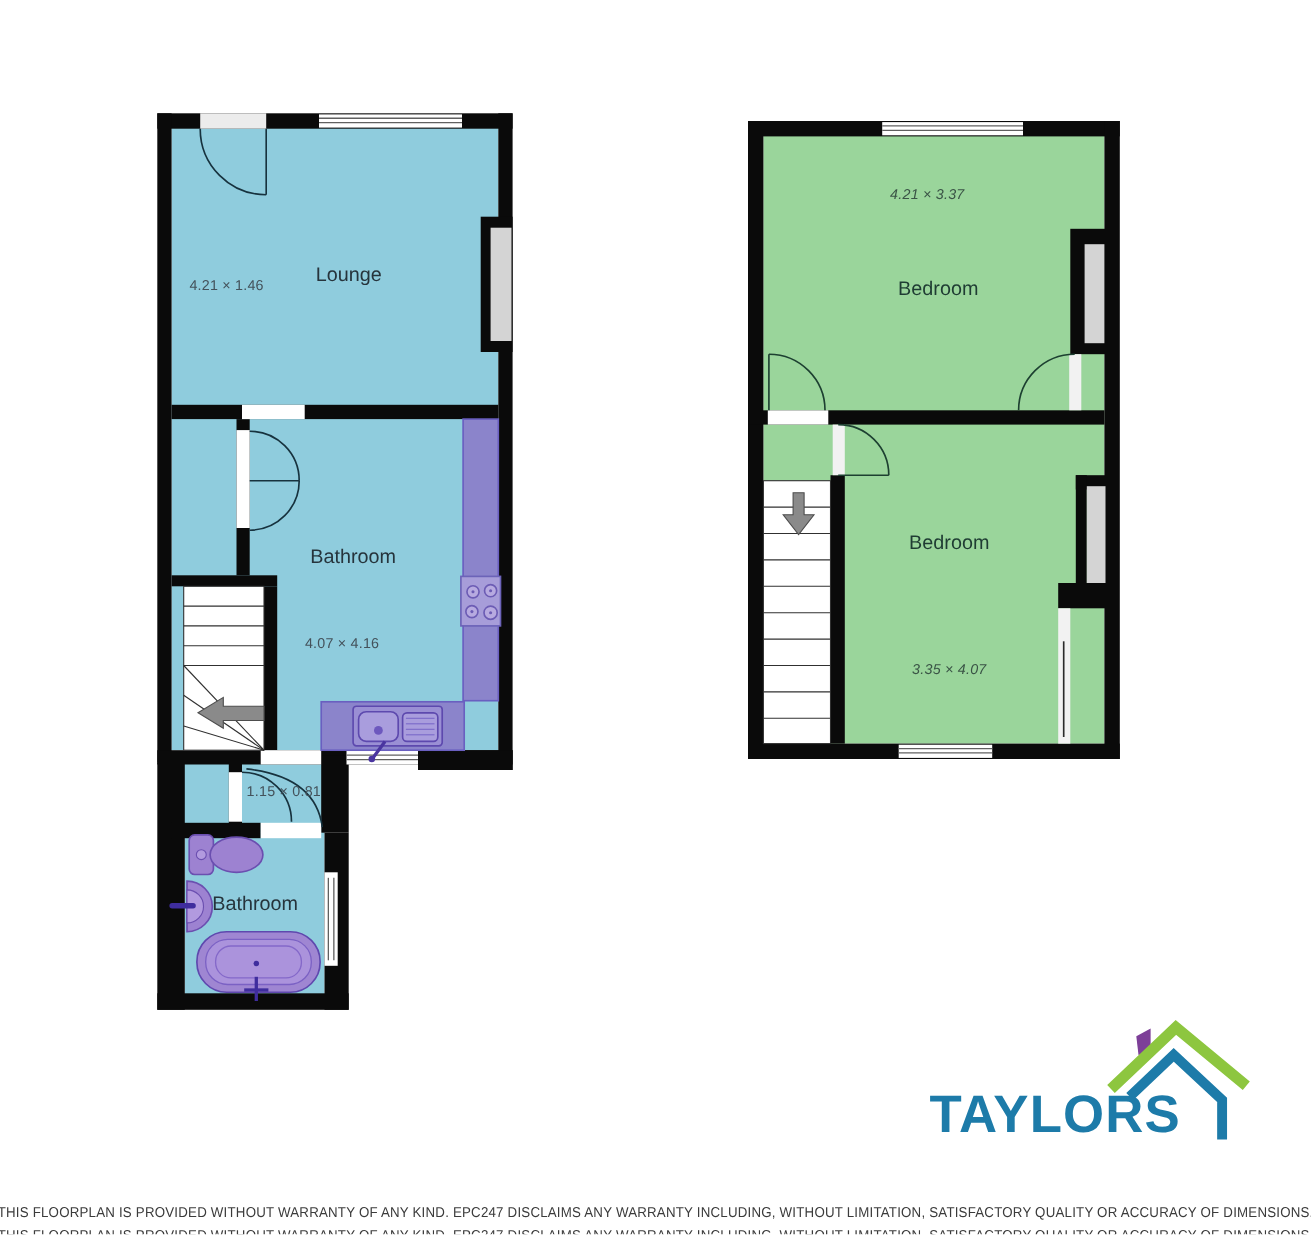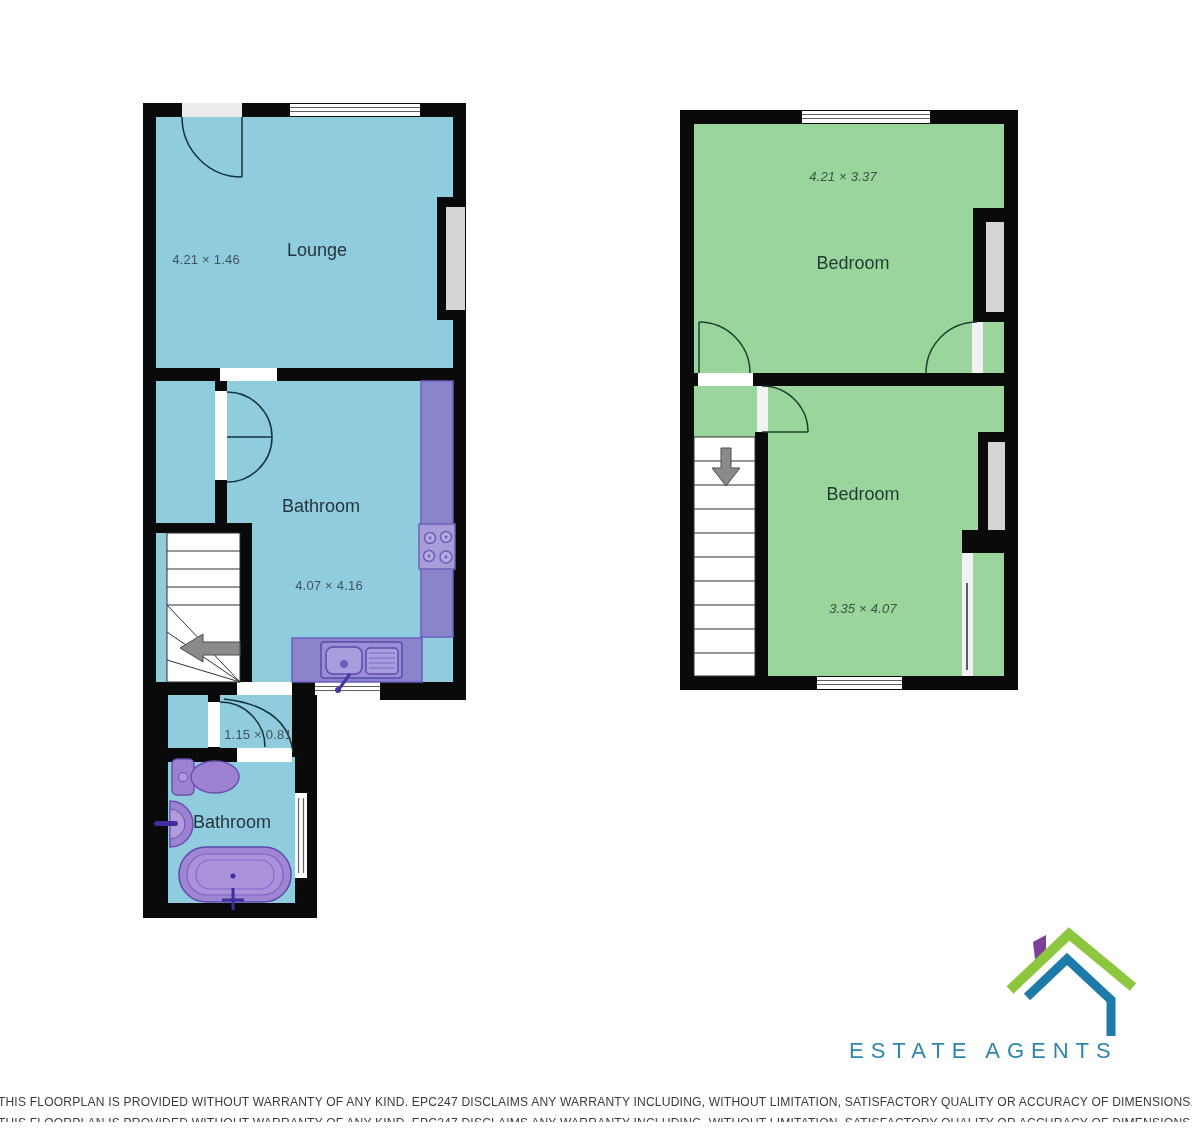--- a/index.html
+++ b/index.html
@@ -262,32 +262,32 @@
     <polygon points="1033,942 1046,935 1046,957 1035,959" style="fill:var(--brand-purple)"></polygon>
     <path d="M 1010 990 L 1069 934 L 1133 987" fill="none" style="stroke:var(--brand-green)" stroke-width="10"></path>
     <path d="M 1027 997 L 1067 959 L 1111 1000 L 1111 1036" fill="none" style="stroke:var(--brand-teal)" stroke-width="9"></path>
   </g>
 </svg>
 
 <div class="room-label" style="left:317px;top:250px">Lounge</div>
 <div class="dim-label" style="left:206px;top:259px">4.21 × 1.46</div>
 
 <div class="room-label" style="left:321px;top:506px">Bathroom</div>
-<div class="dim-label" style="left:329px;top:585px">4.07 × 4.16</div>
-
-<div class="dim-label" style="left:258px;top:734px">1.15 × 0.81</div>
+<div class="dim-label" style="left:311px;top:585px">4.07 × 4.16</div>
+
+<div class="dim-label" style="left:258px;top:719px">1.15 × 0.81</div>
 
 <div class="room-label" style="left:232px;top:822px">Bathroom</div>
 
 <div class="room-label green" style="left:853px;top:263px">Bedroom</div>
 <div class="dim-label green" style="left:843px;top:176px">4.21 × 3.37</div>
 
 <div class="room-label green" style="left:863px;top:494px">Bedroom</div>
 <div class="dim-label green" style="left:863px;top:608px">3.35 × 4.07</div>
 
-<div class="brand-tagline">ESTATE AGENTS</div>
+<div class="brand-word">TAYLORS</div>
 
 <div class="disclaimer">THIS FLOORPLAN IS PROVIDED WITHOUT WARRANTY OF ANY KIND. EPC247 DISCLAIMS ANY WARRANTY INCLUDING, WITHOUT LIMITATION, SATISFACTORY QUALITY OR ACCURACY OF DIMENSIONS.</div>
 <div class="disclaimer-clip">
   <div class="disclaimer">THIS FLOORPLAN IS PROVIDED WITHOUT WARRANTY OF ANY KIND. EPC247 DISCLAIMS ANY WARRANTY INCLUDING, WITHOUT LIMITATION, SATISFACTORY QUALITY OR ACCURACY OF DIMENSIONS.</div>
 </div>
 
 </div>
 
 </body></html>

